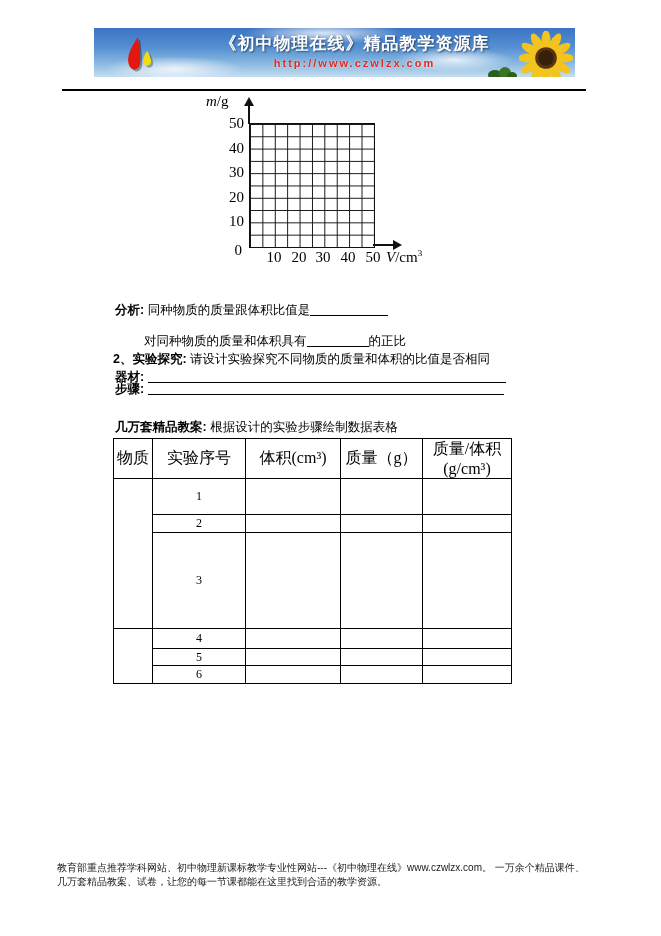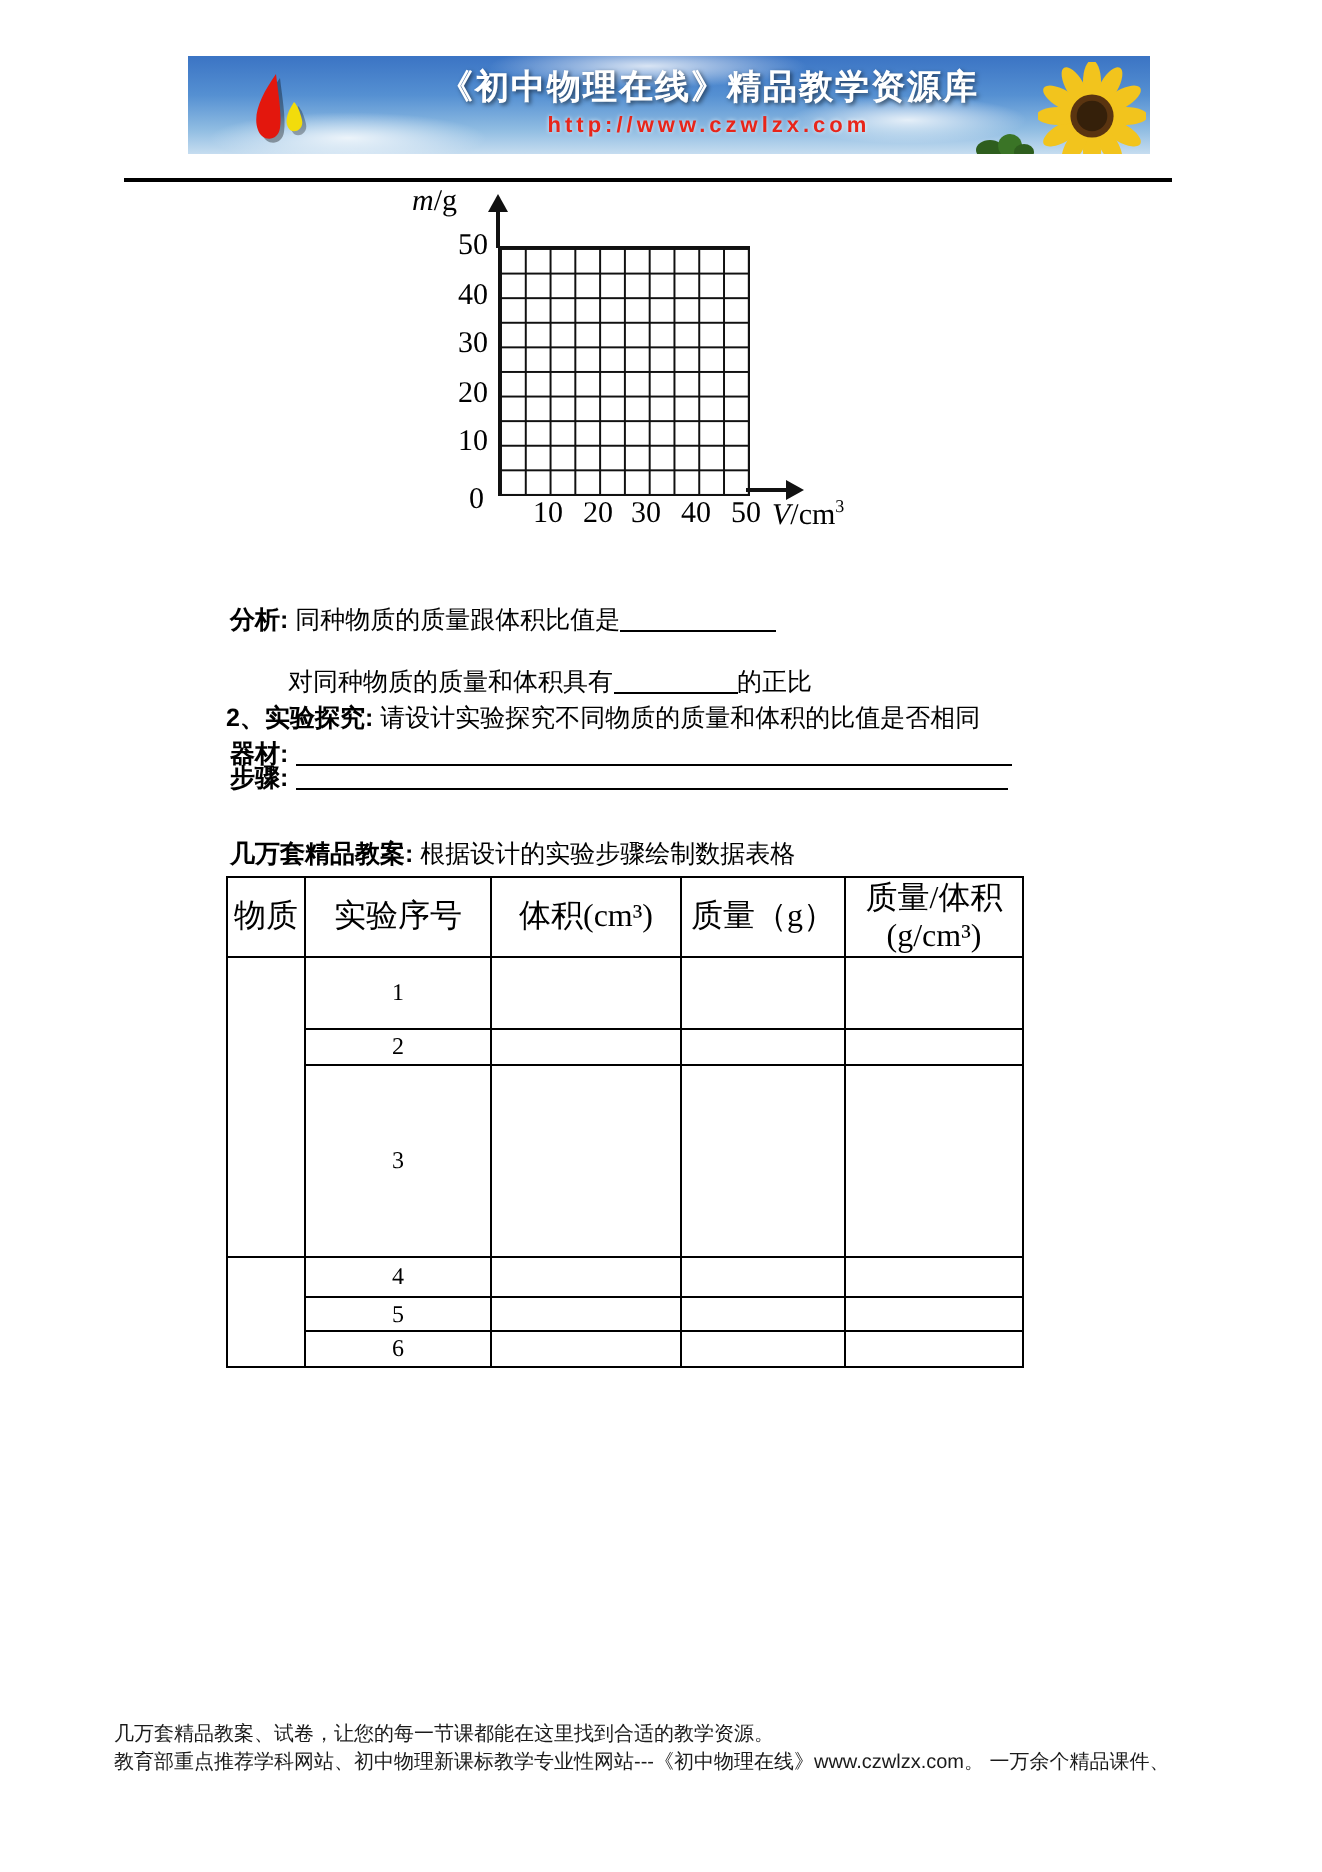--- a/index.html
+++ b/index.html
@@ -240,15 +240,15 @@
   <tr class="r6">
     <td class="rownum">6</td>
     <td></td>
     <td></td>
     <td></td>
   </tr>
 </tbody>
   </table>
 
 <div class="footer">
+  <div>教育部重点推荐学科网站、初中物理新课标教学专业性网站---《初中物理在线》www.czwlzx.com。 一万余个精品课件、</div>
   <div>几万套精品教案、试卷，让您的每一节课都能在这里找到合适的教学资源。</div>
-  <div>教育部重点推荐学科网站、初中物理新课标教学专业性网站---《初中物理在线》www.czwlzx.com。 一万余个精品课件、</div>
 </div>
 
 </body></html>

